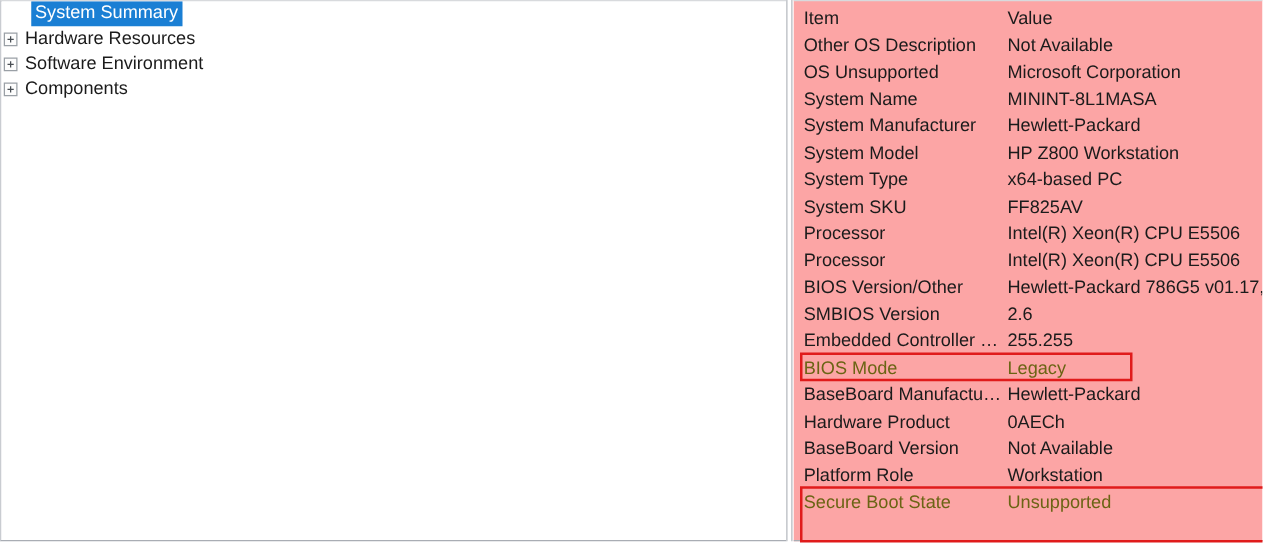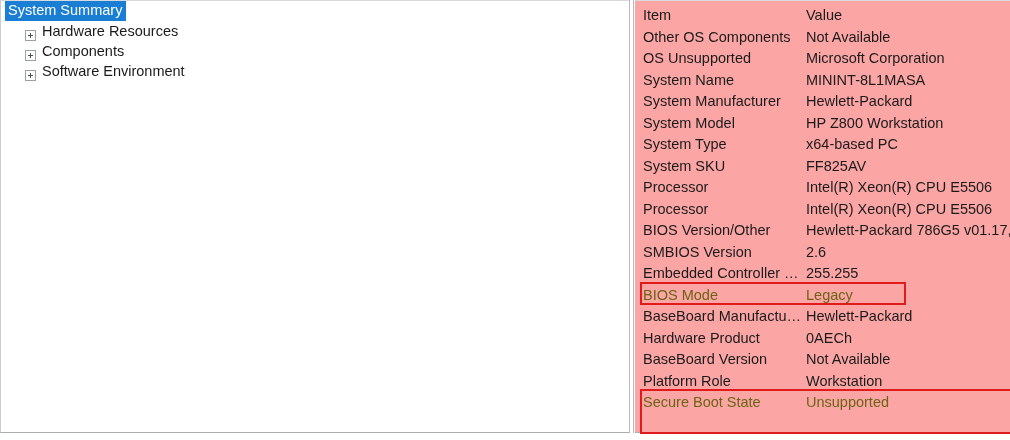--- a/index.html
+++ b/index.html
@@ -49,24 +49,24 @@
   }
   .tree-root {
     padding-left: 4px;
   }
   .tree-root .node-label {
     background: #1a7fd4;
     color: #ffffff;
     padding: 1px 4px 2px 3px;
     display: inline-block;
     line-height: 17px;
+    margin-left: 20px;
   }
   .tree-child {
-    padding-left: 24px;
-    align-items: flex-end;
+    padding-left: 2px;
   }
   .expand-box {
     width: 9px;
     height: 9px;
     border: 1px solid #9aa0a6;
     background: #fdfdfd;
     position: relative;
     display: inline-block;
     margin-right: 6px;
     flex: 0 0 auto;
@@ -184,45 +184,45 @@
       <span class="node-label">System Summary</span>
     </div>
 
     <div class="tree-node tree-child">
       <span class="expand-box"></span>
       <span class="node-label">Hardware Resources</span>
     </div>
 
     <div class="tree-node tree-child">
       <span class="expand-box"></span>
-      <span class="node-label">Components</span>
+      <span class="node-label">Software Environment</span>
     </div>
 
     <div class="tree-node tree-child">
       <span class="expand-box"></span>
-      <span class="node-label">Software Environment</span>
+      <span class="node-label">Components</span>
     </div>
 
   </div>
 
   <div class="splitter">
     <div class="bar b1"></div>
     <div class="bar b2"></div>
   </div>
 
   <div class="detail-panel">
     <div class="detail-list" id="detail-list">
 
       <div class="detail-row">
         <span class="cell-item">Item</span>
         <span class="cell-value">Value</span>
       </div>
 
     <div class="detail-row">
-          <span class="cell-item">Other OS Components</span>
+          <span class="cell-item">Other OS Description</span>
           <span class="cell-value">Not Available</span>
         </div>
         <div class="detail-row">
           <span class="cell-item">OS Unsupported</span>
           <span class="cell-value">Microsoft Corporation</span>
         </div>
         <div class="detail-row">
           <span class="cell-item">System Name</span>
           <span class="cell-value">MININT-8L1MASA</span>
         </div>

